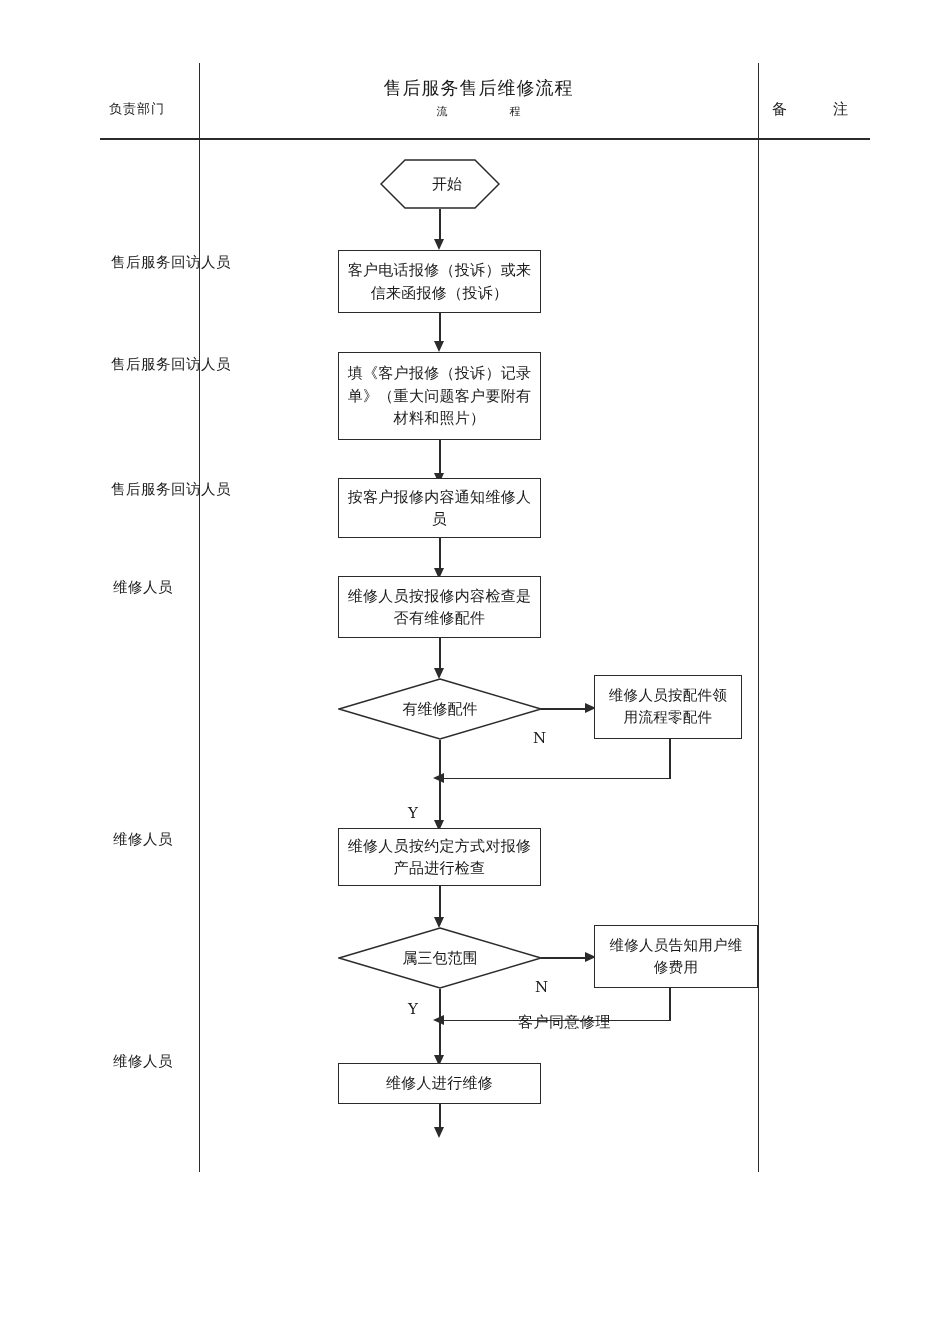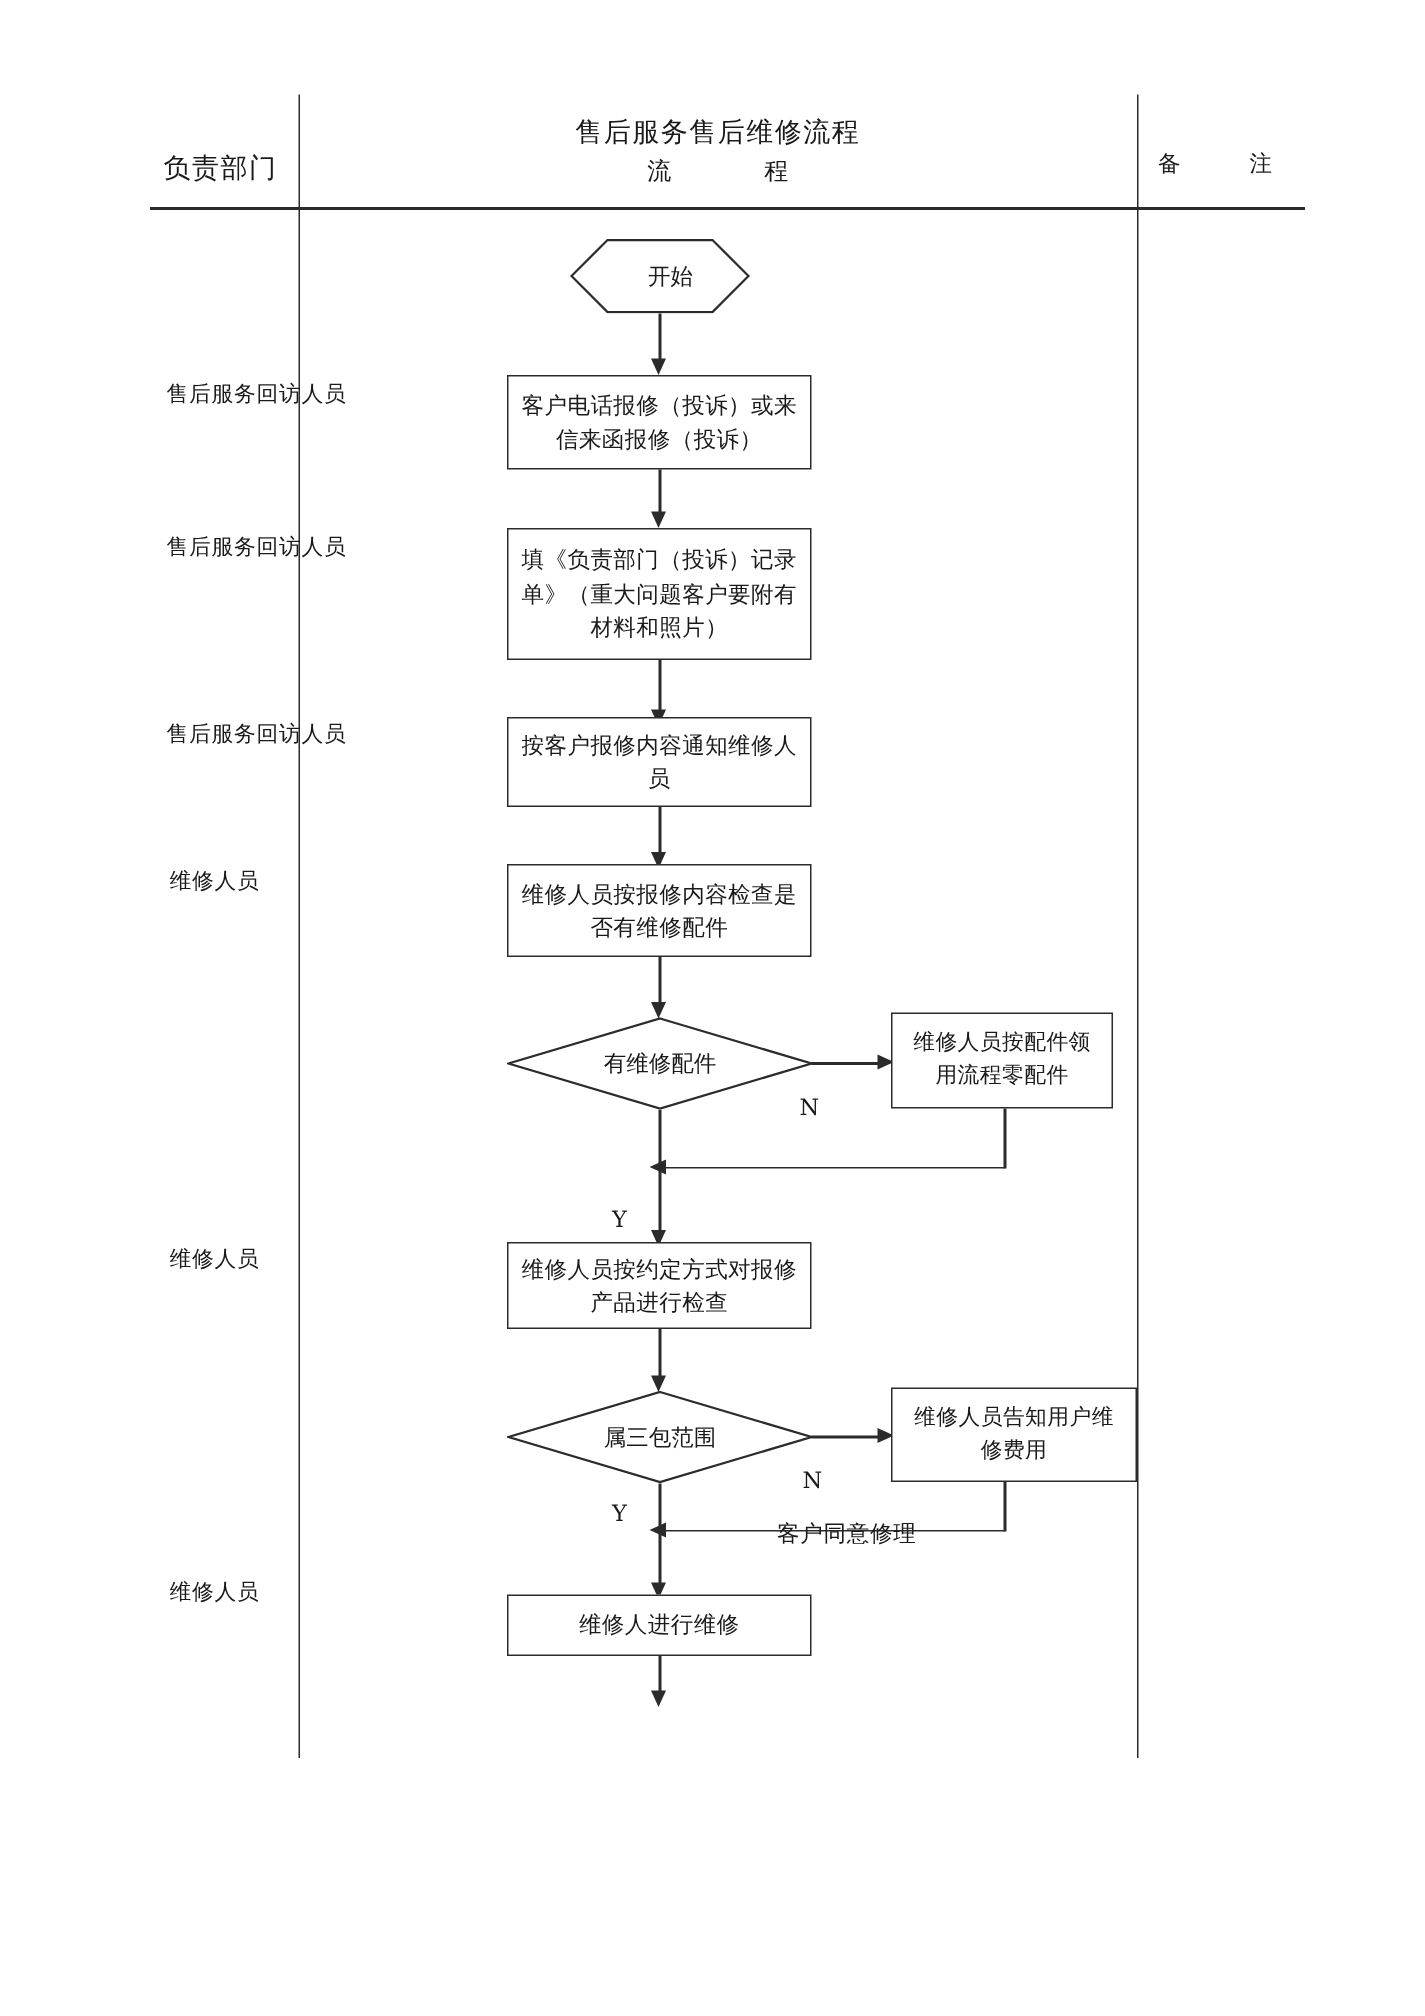--- a/index.html
+++ b/index.html
@@ -28,34 +28,34 @@
   }
   .hline {
     position: absolute;
     height: 1px;
     background: #2b2b2b;
   }
 
   
   .hdr-dept {
     position: absolute;
+    font-size: 13px;
+    letter-spacing: 1px;
+    white-space: nowrap;
+  }
+  .hdr-title {
+    position: absolute;
     font-size: 18px;
     letter-spacing: 1px;
     white-space: nowrap;
-  }
-  .hdr-title {
-    position: absolute;
-    font-size: 18px;
-    letter-spacing: 1px;
-    white-space: nowrap;
     text-align: center;
   }
   .hdr-sub {
     position: absolute;
-    font-size: 16px;
+    font-size: 11px;
     white-space: nowrap;
     text-align: center;
   }
   .hdr-sub .sp { display: inline-block; width: 62px; }
   .hdr-remark {
     position: absolute;
     font-size: 15px;
     white-space: nowrap;
   }
   .hdr-remark .sp { display: inline-block; width: 46px; }
@@ -188,21 +188,21 @@
   </div>
 
   <div class="conn conn-v" style="left:439px; top:209px; height:31px;"></div>
   <div class="arrow-down" style="left:434.3px; top:239px;"></div>
 
   <div class="node" style="left:338px; top:250px; width:203px; height:63px;">客户电话报修（投诉）或来信来函报修（投诉）</div>
 
   <div class="conn conn-v" style="left:439px; top:313px; height:30px;"></div>
   <div class="arrow-down" style="left:434.3px; top:341px;"></div>
 
-  <div class="node" style="left:338px; top:352px; width:203px; height:88px;">填《负责部门（投诉）记录单》（重大问题客户要附有材料和照片）</div>
+  <div class="node" style="left:338px; top:352px; width:203px; height:88px;">填《客户报修（投诉）记录单》（重大问题客户要附有材料和照片）</div>
 
   <div class="conn conn-v" style="left:439px; top:440px; height:35px;"></div>
   <div class="arrow-down" style="left:434.3px; top:473px;"></div>
 
   <div class="node" style="left:338px; top:478px; width:203px; height:60px;">按客户报修内容通知维修人员</div>
 
   <div class="conn conn-v" style="left:439px; top:538px; height:32px;"></div>
   <div class="arrow-down" style="left:434.3px; top:568px;"></div>
 
   <div class="node" style="left:338px; top:576px; width:203px; height:62px;">维修人员按报修内容检查是否有维修配件</div>

